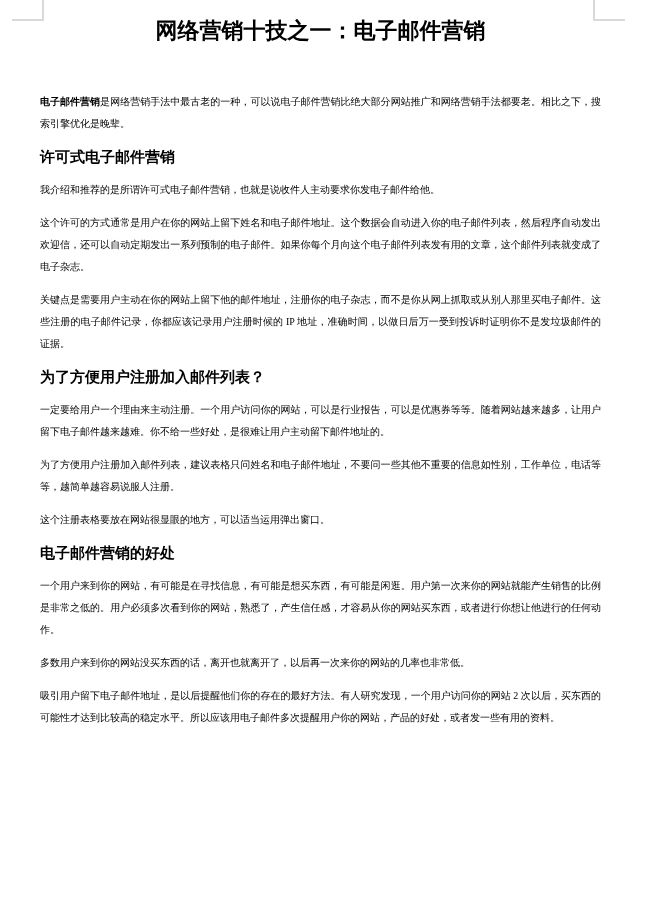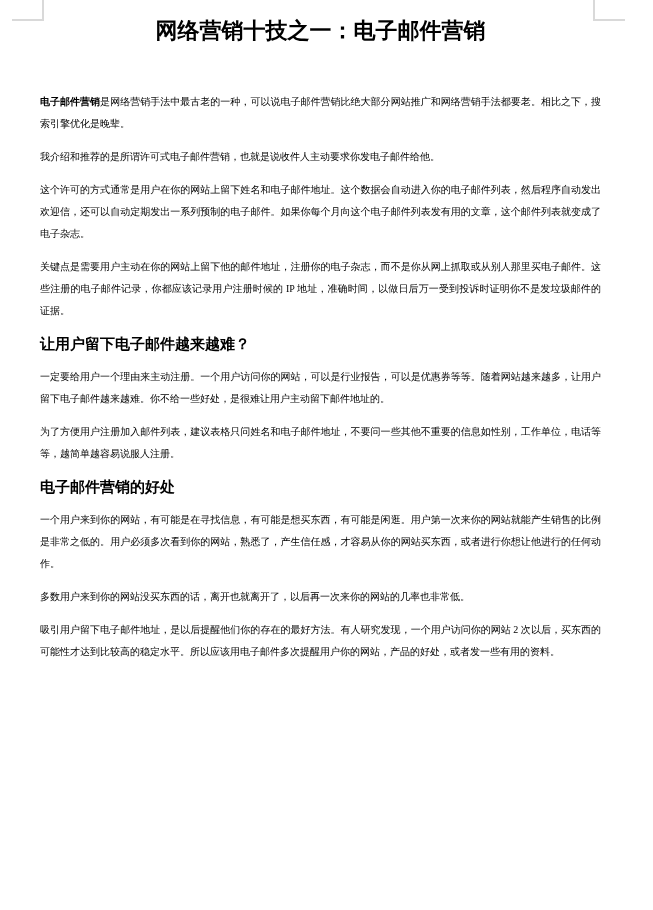--- a/index.html
+++ b/index.html
@@ -69,29 +69,31 @@
 
   <div class="crop-mark tl"></div>
   <div class="crop-mark tr"></div>
 
   <div class="content">
 
     <h1 class="doc-title">网络营销十技之一：电子邮件营销</h1>
 
     <p><b class="lead">电子邮件营销</b><span>是网络营销手法中最古老的一种，可以说电子邮件营销比绝大部分网站推广和网络营销手法都要老。相比之下，搜索引擎优化是晚辈。</span></p>
 
+    <h2>许可式电子邮件营销</h2>
 
     <p>我介绍和推荐的是所谓许可式电子邮件营销，也就是说收件人主动要求你发电子邮件给他。</p>
     <p>这个许可的方式通常是用户在你的网站上留下姓名和电子邮件地址。这个数据会自动进入你的电子邮件列表，然后程序自动发出欢迎信，还可以自动定期发出一系列预制的电子邮件。如果你每个月向这个电子邮件列表发有用的文章，这个邮件列表就变成了电子杂志。</p>
     <p>关键点是需要用户主动在你的网站上留下他的邮件地址，注册你的电子杂志，而不是你从网上抓取或从别人那里买电子邮件。这些注册的电子邮件记录，你都应该记录用户注册时候的 IP 地址，准确时间，以做日后万一受到投诉时证明你不是发垃圾邮件的证据。</p>
 
-    <h2>让用户留下电子邮件越来越难？</h2>
+    <h2>为了方便用户注册加入邮件列表？</h2>
 
     <p>一定要给用户一个理由来主动注册。一个用户访问你的网站，可以是行业报告，可以是优惠券等等。随着网站越来越多，让用户留下电子邮件越来越难。你不给一些好处，是很难让用户主动留下邮件地址的。</p>
     <p>为了方便用户注册加入邮件列表，建议表格只问姓名和电子邮件地址，不要问一些其他不重要的信息如性别，工作单位，电话等等，越简单越容易说服人注册。</p>
+    <p>这个注册表格要放在网站很显眼的地方，可以适当运用弹出窗口。</p>
 
     <h2>电子邮件营销的好处</h2>
 
     <p>一个用户来到你的网站，有可能是在寻找信息，有可能是想买东西，有可能是闲逛。用户第一次来你的网站就能产生销售的比例是非常之低的。用户必须多次看到你的网站，熟悉了，产生信任感，才容易从你的网站买东西，或者进行你想让他进行的任何动作。</p>
     <p>多数用户来到你的网站没买东西的话，离开也就离开了，以后再一次来你的网站的几率也非常低。</p>
     <p>吸引用户留下电子邮件地址，是以后提醒他们你的存在的最好方法。有人研究发现，一个用户访问你的网站 2 次以后，买东西的可能性才达到比较高的稳定水平。所以应该用电子邮件多次提醒用户你的网站，产品的好处，或者发一些有用的资料。</p>
 
   </div>
 </div>
 

